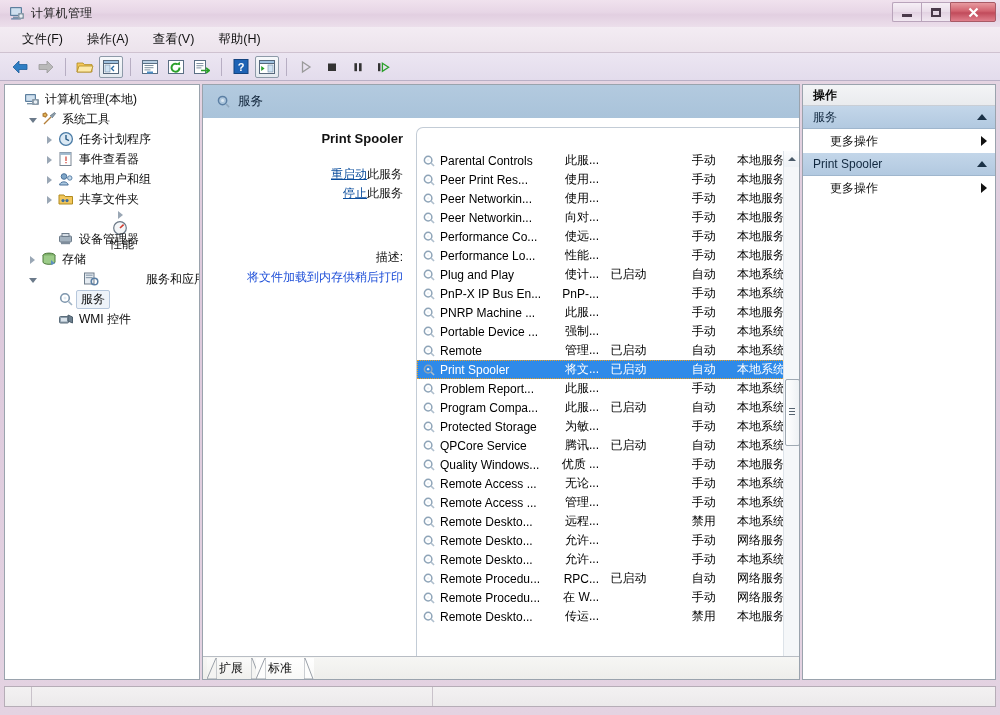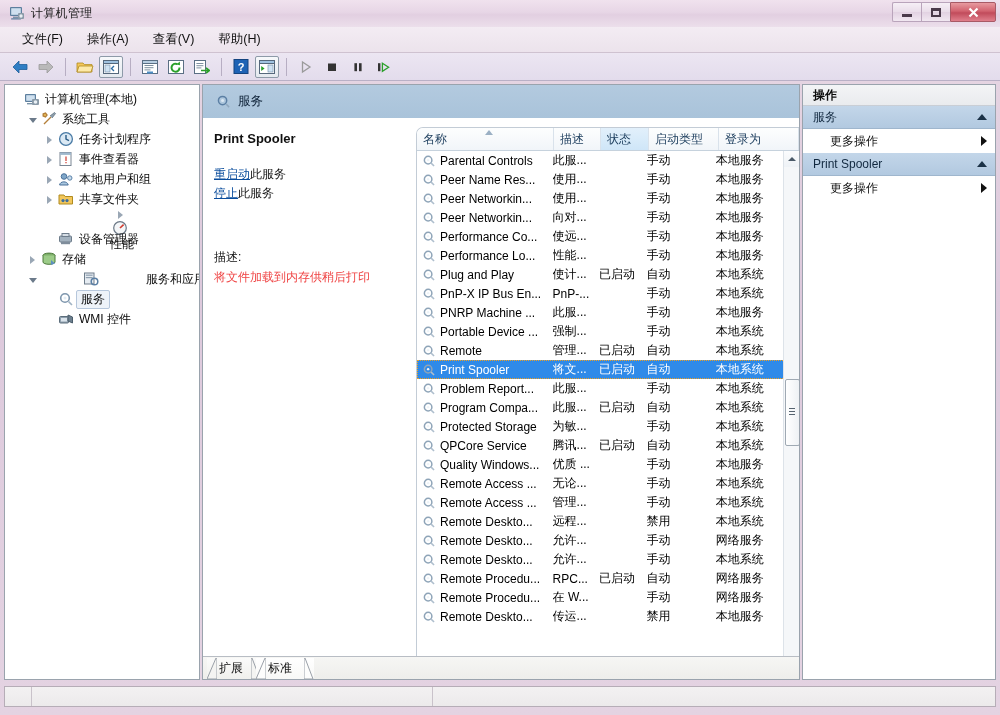--- a/index.html
+++ b/index.html
@@ -4,21 +4,21 @@
 <style>
   html,body{margin:0;padding:0;}
   body{
     width:1000px;height:715px;overflow:hidden;
     font-family:"Liberation Sans","DejaVu Sans",sans-serif;
     font-size:12px;
     background:#d8c8d8;
   }
   #app{position:relative;width:1000px;height:715px;
        background:linear-gradient(180deg,#e8d8e4 0%,#ddc9dc 40%,#e4d3e2 100%);
-       box-sizing:border-box;}
+       box-sizing:border-box;text-align:right;}
 
   
   .titlebar{position:absolute;left:0;top:0;width:1000px;height:27px;
     background:linear-gradient(180deg,#f0e2ee 0%,#e7d6e6 45%,#e2cfe1 55%,#ecdfeb 100%);
     border-bottom:1px solid #c9b6c9;}
   .title-icon{position:absolute;left:9px;top:5px;width:16px;height:16px;}
   .title-text{position:absolute;left:31px;top:5px;font-size:12px;color:#1a1a1a;
     letter-spacing:.3px;}
   .wincontrols{position:absolute;right:4px;top:2px;height:21px;display:flex;gap:0;}
   .wbtn{width:29px;height:20px;border:1px solid #b9a4bb;border-right:none;
@@ -74,21 +74,21 @@
     background:linear-gradient(180deg,#b3cadf 0%,#a9c3da 100%);
     display:flex;align-items:center;padding-left:13px;box-sizing:border-box;}
   .dp-header .hicon{width:15px;height:15px;margin-right:7px;}
   .dp-header .htxt{font-size:12.5px;color:#10243a;}
   .dp-left{position:absolute;left:0;top:33px;width:212px;height:563px;
     background:#fff;padding:13px 12px 0 11px;box-sizing:border-box;}
   .svc-title{font-size:13px;font-weight:bold;color:#111;margin-bottom:19px;}
   .svc-link-row{font-size:12px;color:#111;line-height:19px;}
   .svc-link{color:#0b4d9c;text-decoration:underline;cursor:pointer;}
   .desc-label{font-size:12px;color:#111;margin-top:46px;}
-  .desc-text{font-size:12px;color:#ef4444;margin-top:3px;line-height:16px;}
+  .desc-text{font-size:12px;color:#1d4ed8;margin-top:3px;line-height:16px;}
 
   
   .listwrap{position:absolute;left:213px;top:42px;width:383px;height:554px;
     background:#fff;border-left:1px solid #c3ccd6;border-top:1px solid #c3ccd6;
     border-top-left-radius:7px;box-sizing:border-box;overflow:hidden;}
   .lhead{position:absolute;left:0;top:0;width:382px;height:23px;
     background:linear-gradient(180deg,#fdfefe 0%,#f1f5f9 100%);
     border-bottom:1px solid #c6d2dd;display:flex;box-sizing:border-box;}
   .hcell{position:relative;font-size:12px;color:#1b3c5c;display:flex;align-items:center;
          padding-left:6px;box-sizing:border-box;height:22px;
@@ -436,38 +436,20 @@
           <span class="svc-link">重启动</span><span>此服务</span>
         </div>
         <div class="svc-link-row">
           <span class="svc-link">停止</span><span>此服务</span>
         </div>
         <div class="desc-label">描述:</div>
         <div class="desc-text">将文件加载到内存供稍后打印</div>
       </div>
 
       <div class="listwrap">
-        <div class="lhead" id="list-head">
-            <div class="hcell" style="width: 137px;">
-              <span>名称</span>
-              <span class="sortarrow"></span>
-            </div>
-            <div class="hcell" style="width: 47px;">
-              <span>描述</span>
-            </div>
-            <div class="hcell active" style="width: 48px;">
-              <span>状态</span>
-            </div>
-            <div class="hcell" style="width: 70px;">
-              <span>启动类型</span>
-            </div>
-            <div class="hcell" style="width: 80px;">
-              <span>登录为</span>
-            </div>
-          </div>
         <div class="rows" id="list-rows">
             <div class="row">
               <div class="cell c-name">
                 <span class="gear"><svg width="14" height="14" viewBox="0 0 16 16">
                     <circle cx="7" cy="7" r="4.3" fill="none" stroke="#8ea4b8" stroke-width="1.7"></circle>
                     <circle cx="7" cy="7" r="1.4" fill="#eef4f9"></circle>
                     <path d="M10.4 10.4 L13.8 13.8" stroke="#aebecd" stroke-width="1.7"></path>
                   </svg></span>
                 <span>Parental Controls</span>
               </div>
@@ -476,21 +458,21 @@
               <div class="cell c-start">手动</div>
               <div class="cell c-logon">本地服务</div>
             </div>
             <div class="row">
               <div class="cell c-name">
                 <span class="gear"><svg width="14" height="14" viewBox="0 0 16 16">
                     <circle cx="7" cy="7" r="4.3" fill="none" stroke="#8ea4b8" stroke-width="1.7"></circle>
                     <circle cx="7" cy="7" r="1.4" fill="#eef4f9"></circle>
                     <path d="M10.4 10.4 L13.8 13.8" stroke="#aebecd" stroke-width="1.7"></path>
                   </svg></span>
-                <span>Peer Name Res...</span>
+                <span>Peer Print Res...</span>
               </div>
               <div class="cell c-desc">使用...</div>
               <div class="cell c-state"></div>
               <div class="cell c-start">手动</div>
               <div class="cell c-logon">本地服务</div>
             </div>
             <div class="row">
               <div class="cell c-name">
                 <span class="gear"><svg width="14" height="14" viewBox="0 0 16 16">
                     <circle cx="7" cy="7" r="4.3" fill="none" stroke="#8ea4b8" stroke-width="1.7"></circle>

